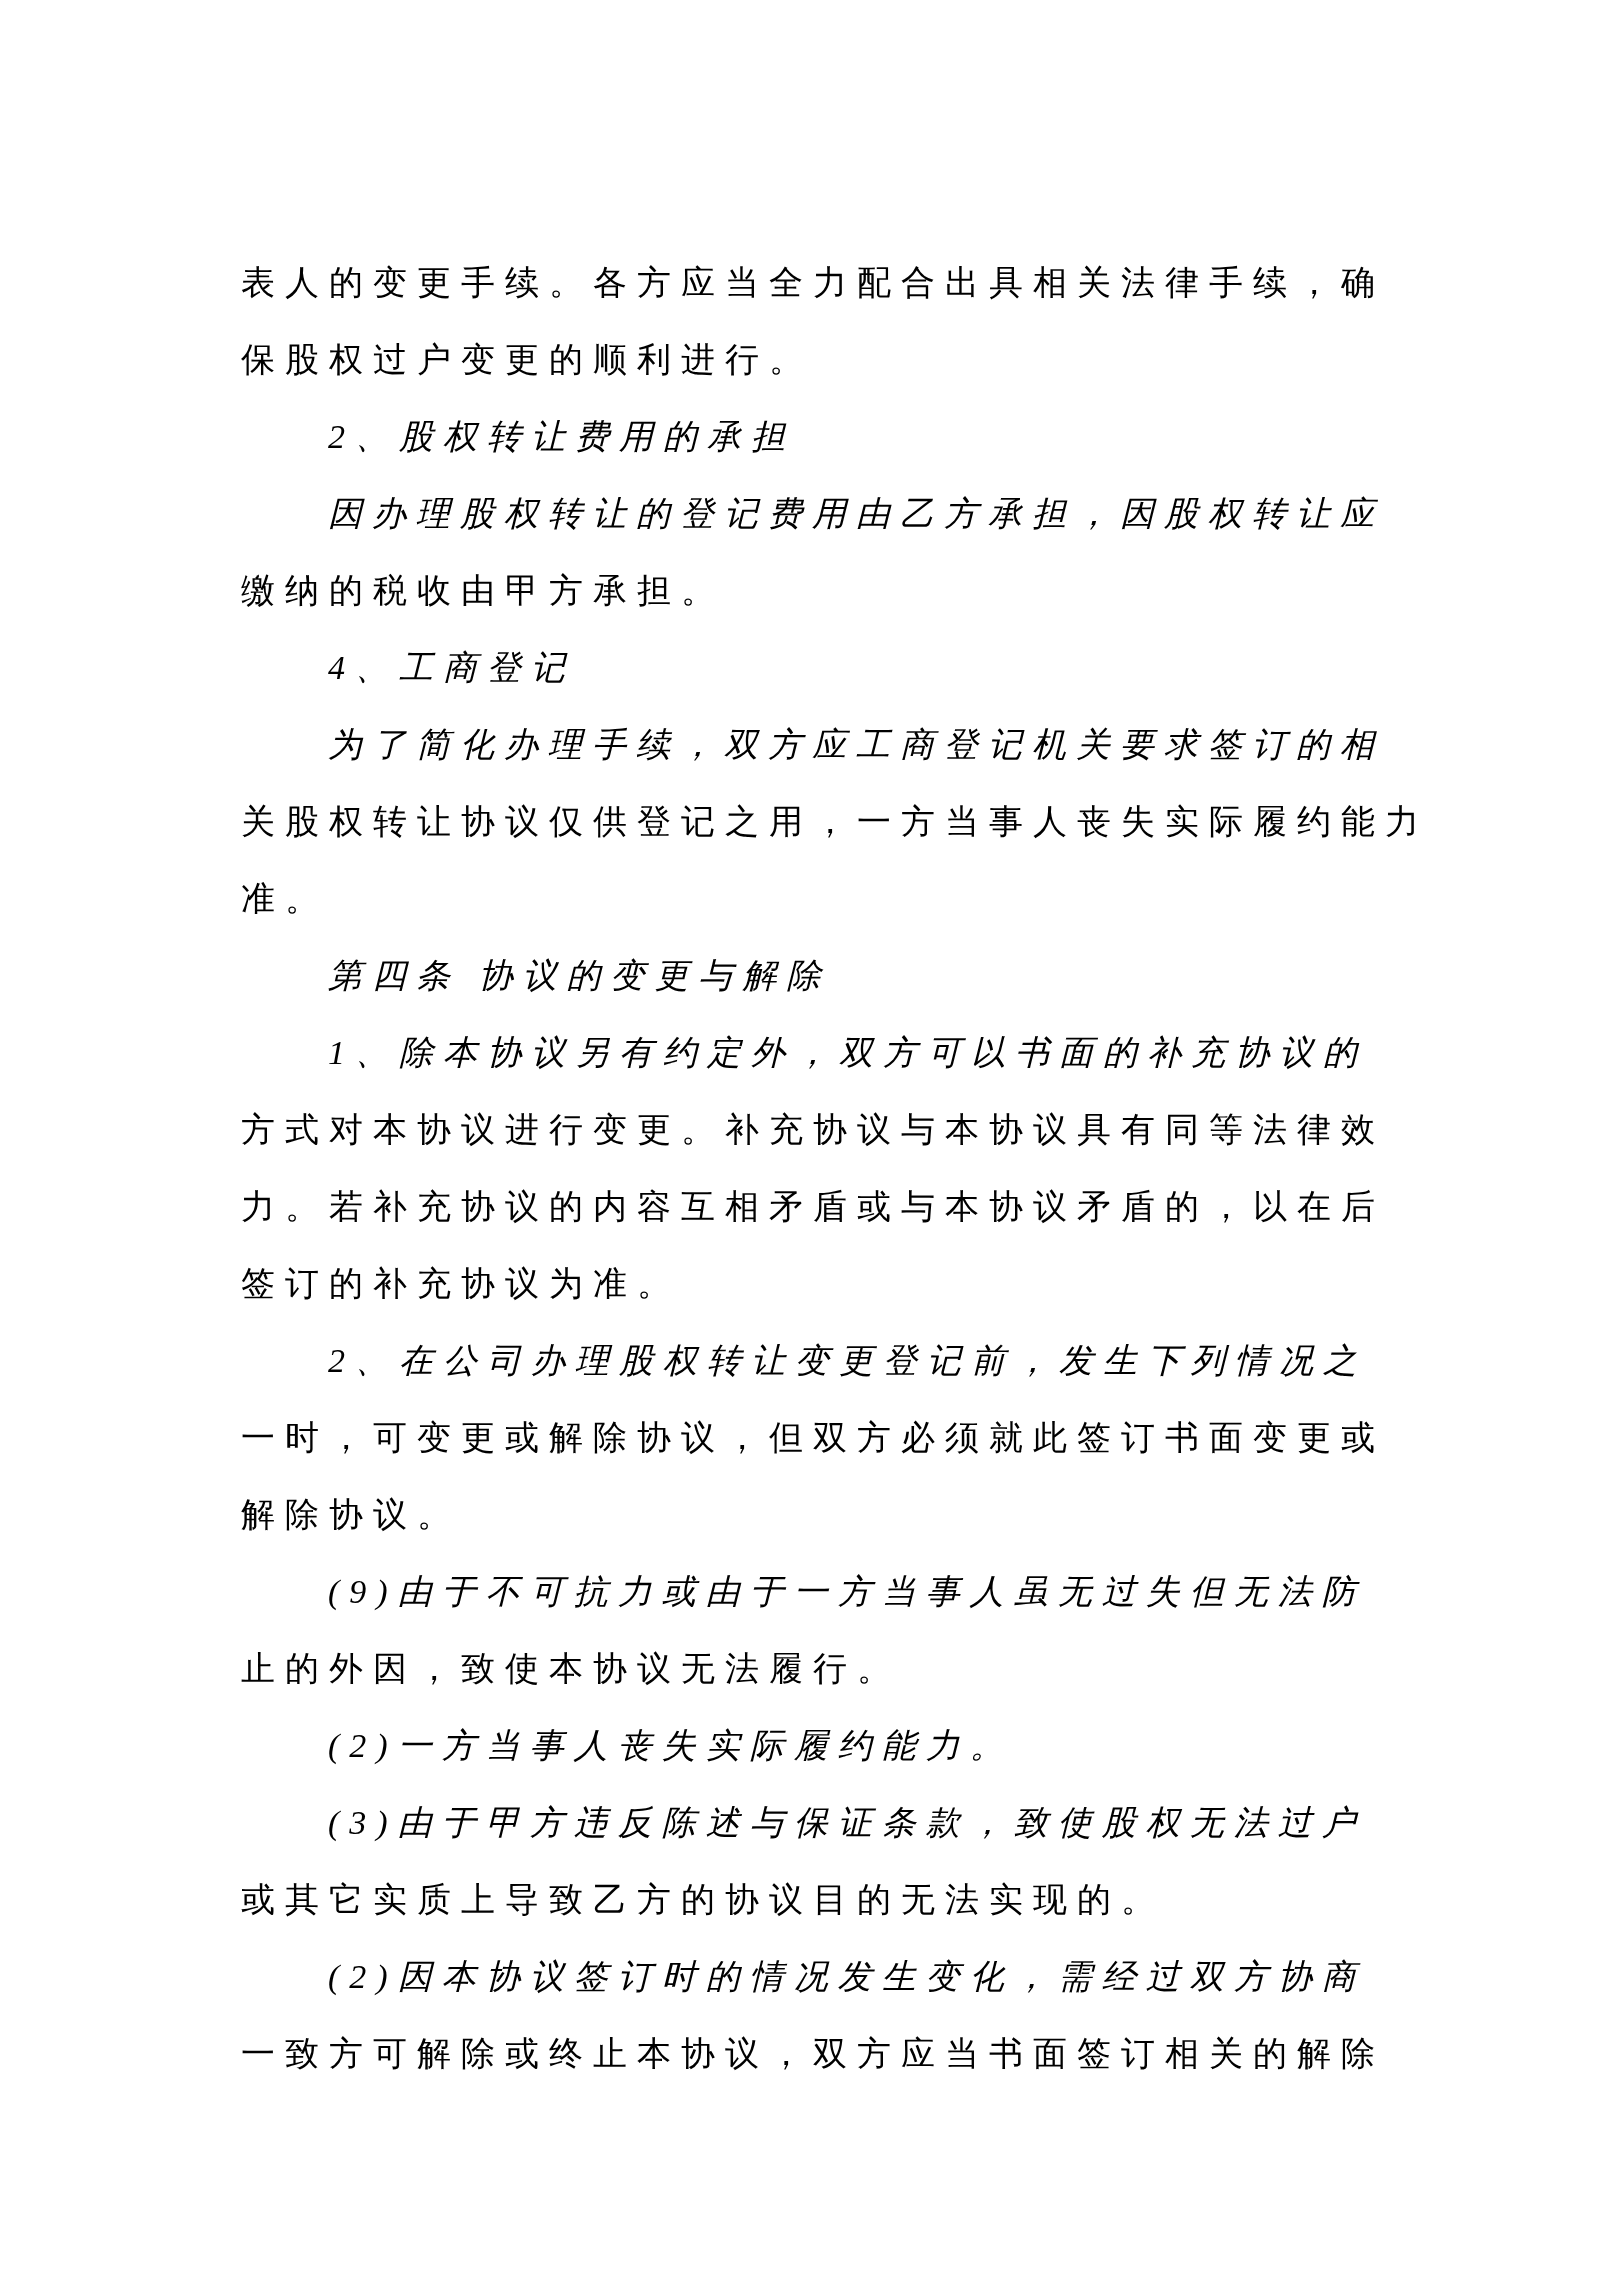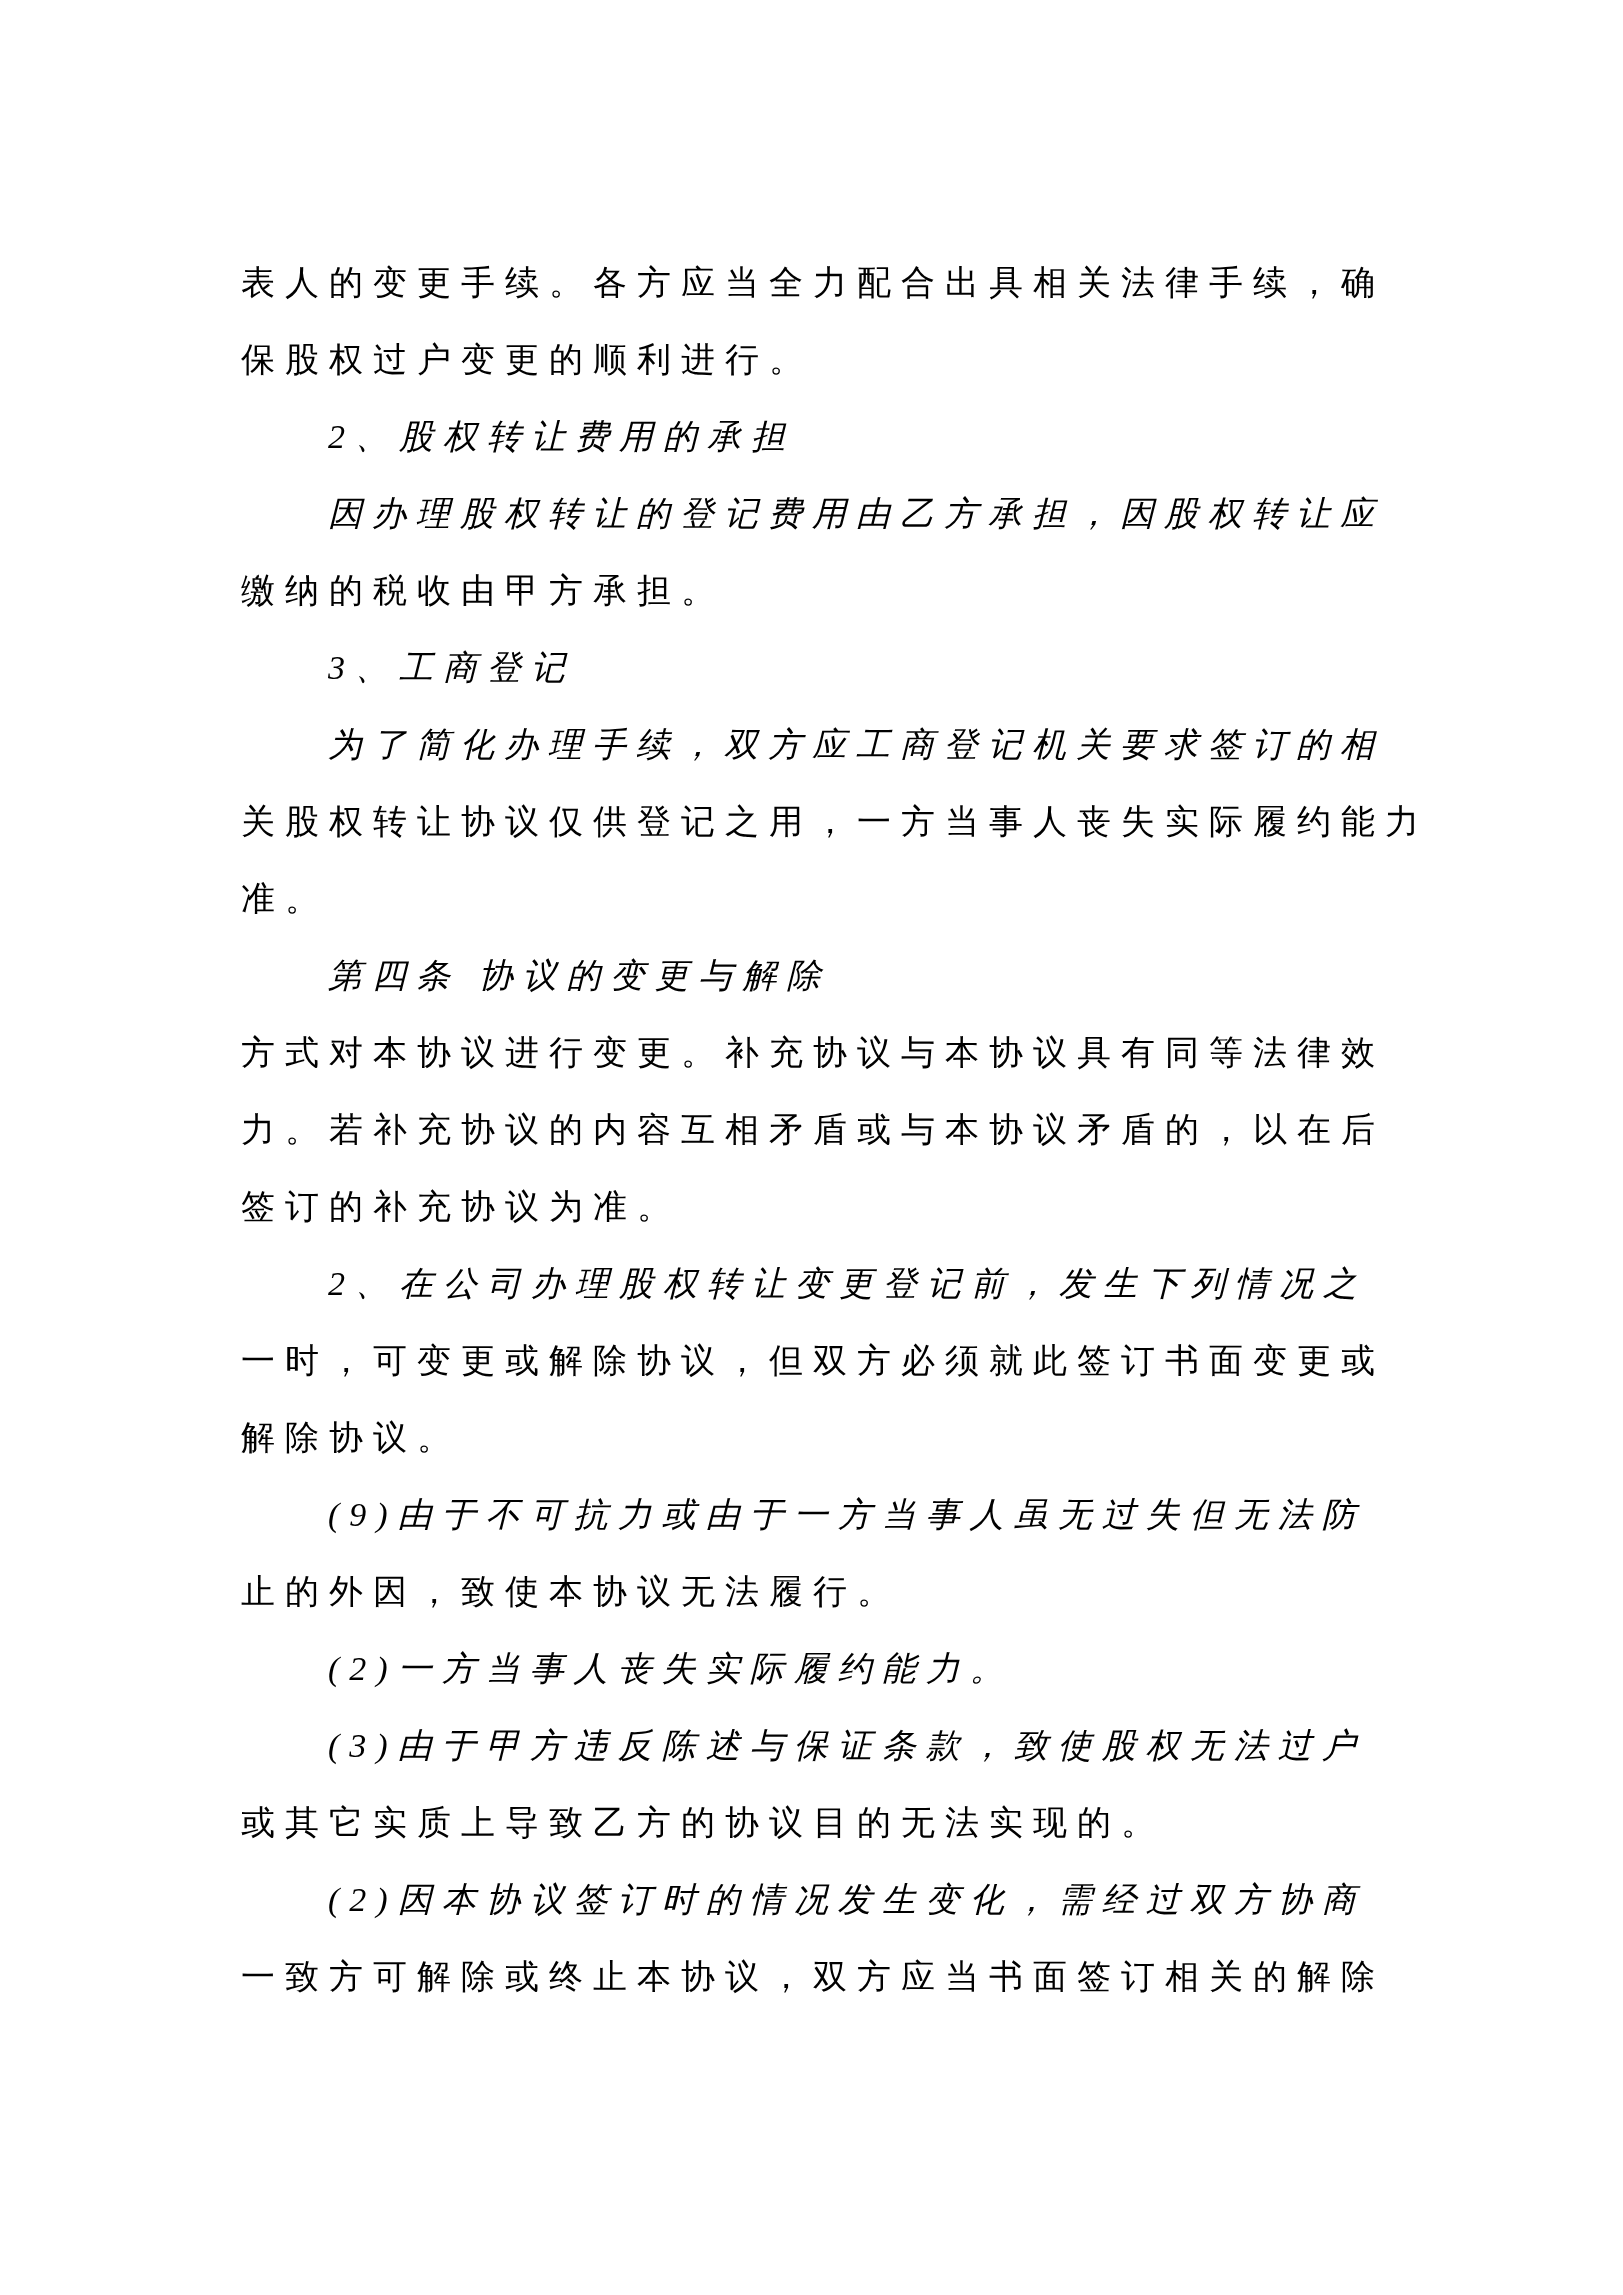--- a/index.html
+++ b/index.html
@@ -46,25 +46,26 @@
 </head>
 <body style="background: rgb(255, 255, 255);">
 
 <div class="page">
   <div class="text-block" id="text-block" style="color: rgb(0, 0, 0);">
       <div class="text-line">表人的变更手续。各方应当全力配合出具相关法律手续，确</div>
       <div class="text-line">保股权过户变更的顺利进行。</div>
       <div class="text-line indent">2、股权转让费用的承担</div>
       <div class="text-line indent">因办理股权转让的登记费用由乙方承担，因股权转让应</div>
       <div class="text-line">缴纳的税收由甲方承担。</div>
-      <div class="text-line indent">3、工商登记</div>
+      <div class="text-line indent">4、工商登记</div>
       <div class="text-line indent">为了简化办理手续，双方应工商登记机关要求签订的相</div>
       <div class="text-line">关股权转让协议仅供登记之用，一方当事人丧失实际履约能力</div>
       <div class="text-line">准。</div>
       <div class="text-line indent">第四条 协议的变更与解除</div>
+      <div class="text-line indent">1、除本协议另有约定外，双方可以书面的补充协议的</div>
       <div class="text-line">方式对本协议进行变更。补充协议与本协议具有同等法律效</div>
       <div class="text-line">力。若补充协议的内容互相矛盾或与本协议矛盾的，以在后</div>
       <div class="text-line">签订的补充协议为准。</div>
       <div class="text-line indent">2、在公司办理股权转让变更登记前，发生下列情况之</div>
       <div class="text-line">一时，可变更或解除协议，但双方必须就此签订书面变更或</div>
       <div class="text-line">解除协议。</div>
       <div class="text-line indent">(9)由于不可抗力或由于一方当事人虽无过失但无法防</div>
       <div class="text-line">止的外因，致使本协议无法履行。</div>
       <div class="text-line indent">(2)一方当事人丧失实际履约能力。</div>
       <div class="text-line indent">(3)由于甲方违反陈述与保证条款，致使股权无法过户</div>

